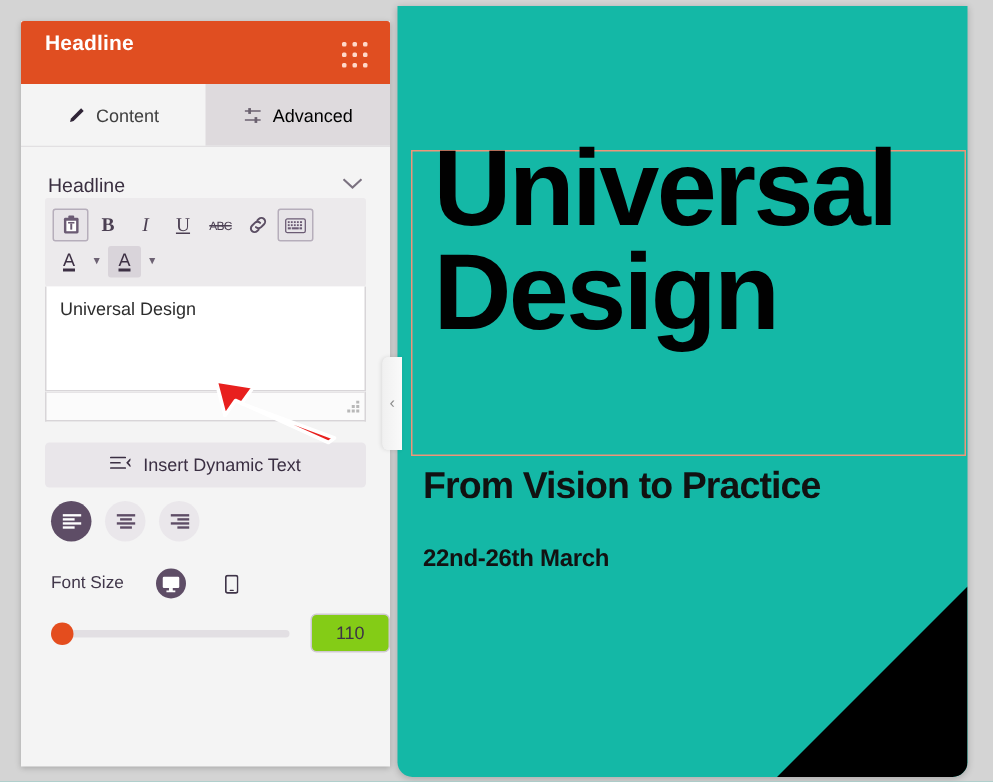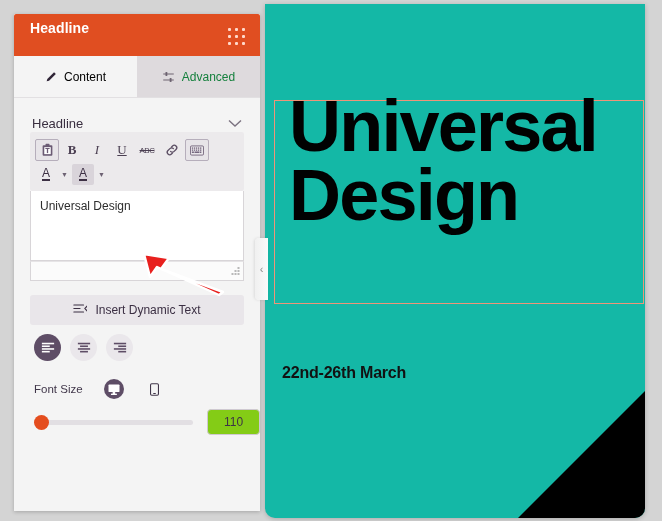--- a/index.html
+++ b/index.html
@@ -77,22 +77,22 @@
     flex: 1;
     display: flex;
     align-items: center;
     justify-content: center;
     gap: 7px;
     font-size: 12px;
     color: #3d3142;
     cursor: pointer;
     box-sizing: border-box;
   }
-  .tab.active { background: #f4f4f4; color: #000000; font-weight: normal;}
-  .tab.inactive { background: #dedadd; color: #15803d; }
+  .tab.active { background: #f4f4f4; color: #404040; font-weight: normal;}
+  .tab.inactive { background: #dedadd; color: #000000; }
   .tab svg { display:block; }
 
   
   #section-head {
     display: flex;
     align-items: center;
     justify-content: space-between;
     padding: 16px 18px 0 18px;
   }
   #section-title {
@@ -359,20 +359,21 @@
 
 <div id="screen">
 
   <div id="canvas-card">
 
     <div id="headline-block">
       <div id="headline-text">Universal
 Design</div>
     </div>
 
+    <div id="subhead">From Vision to Practice</div>
 
     <div id="dateline">22nd-26th March</div>
 
     <div id="corner-triangle"></div>
   </div>
 
   <div id="collapse-handle">
     <span>‹</span>
   </div>
 

